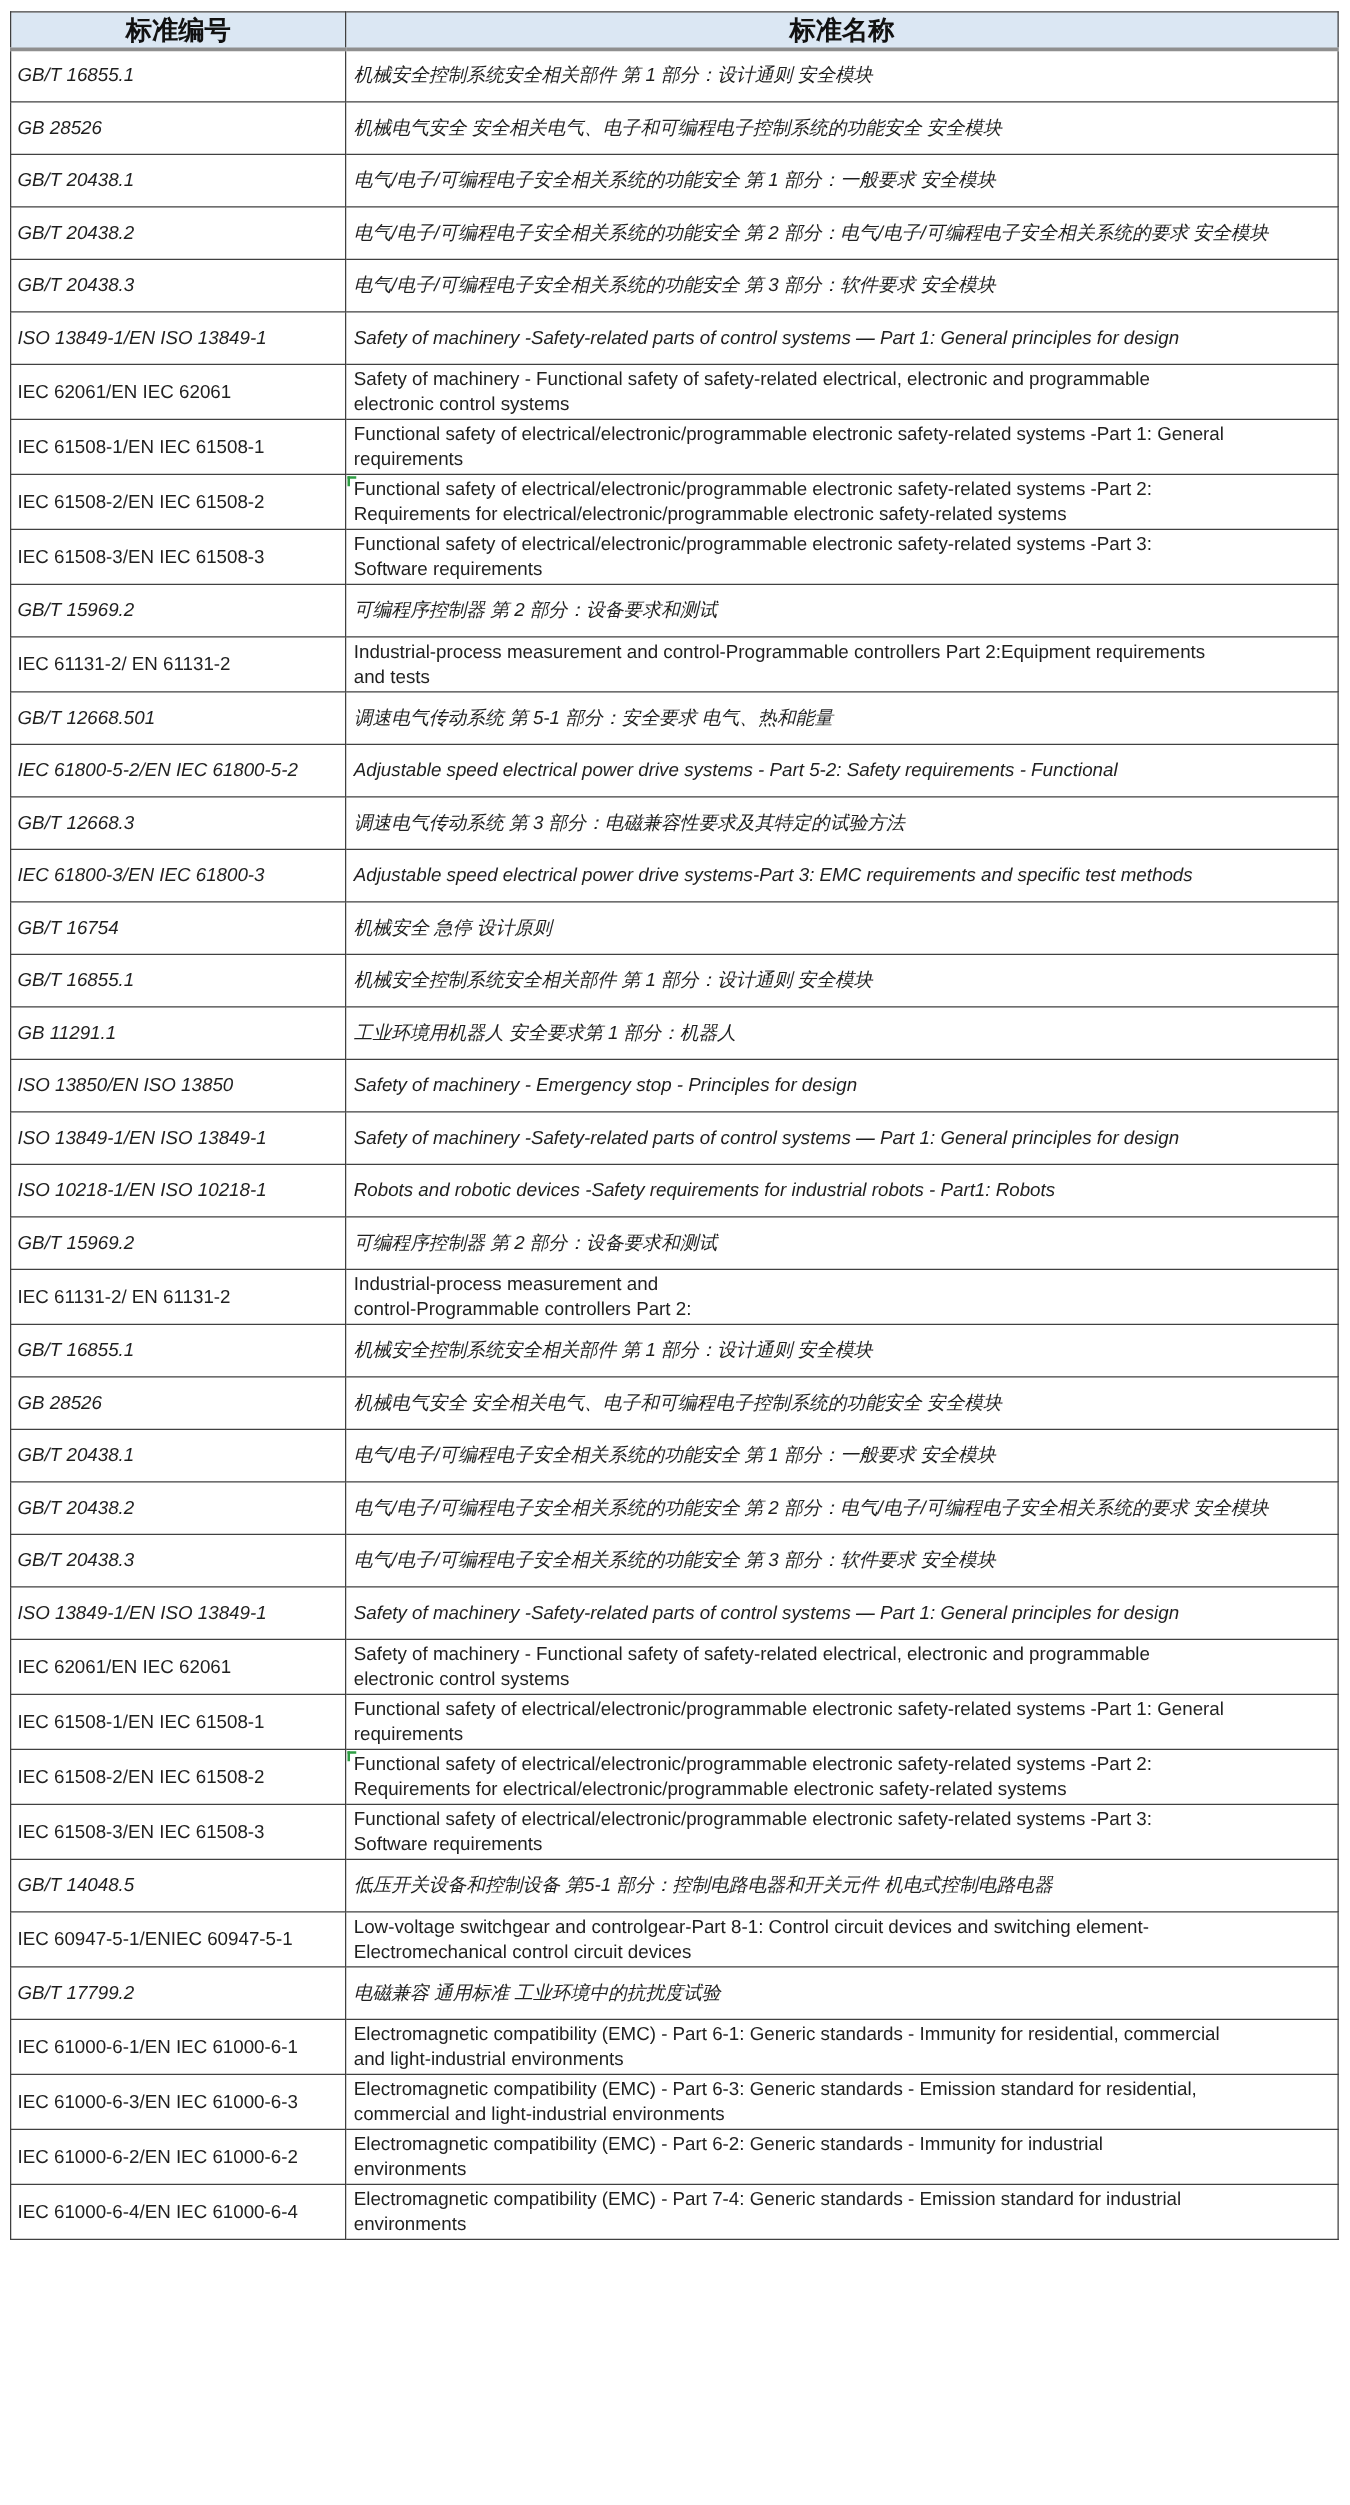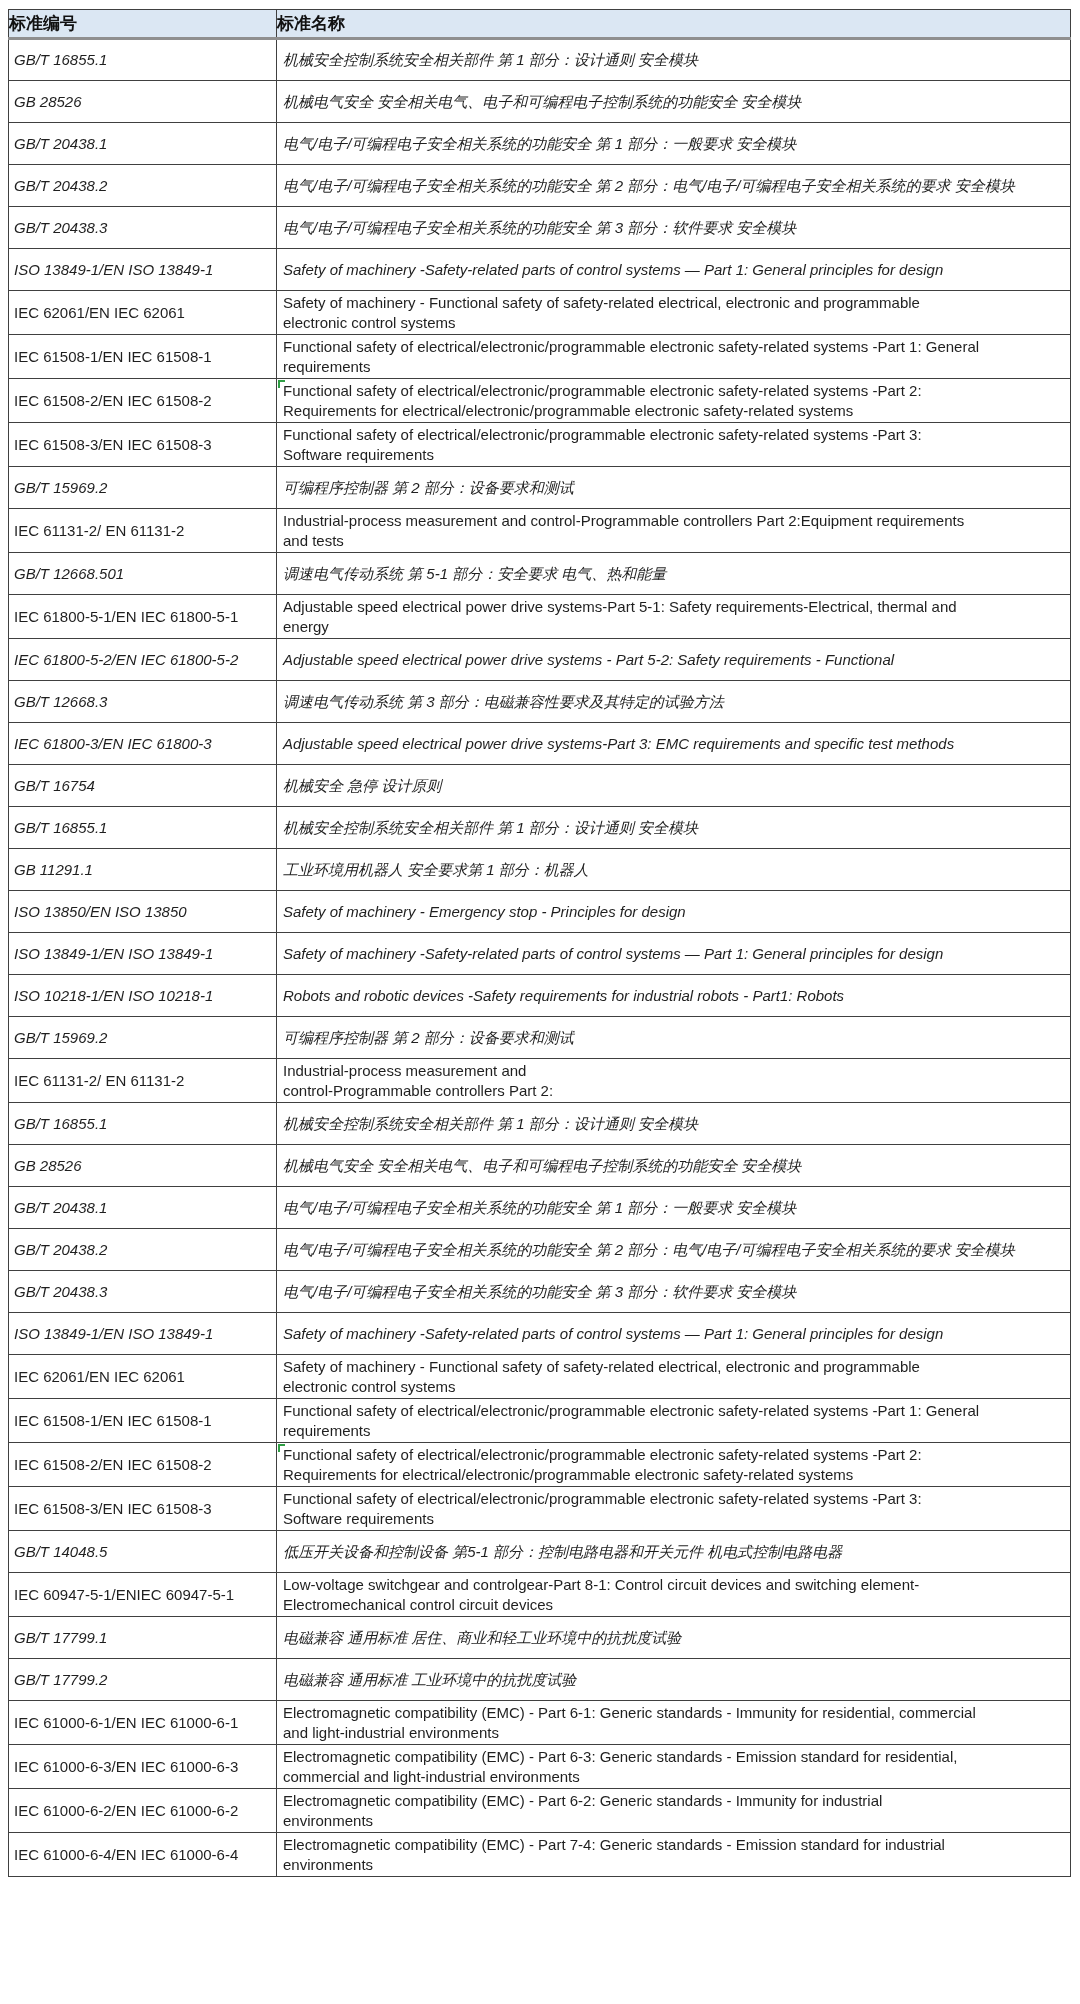--- a/index.html
+++ b/index.html
@@ -14,23 +14,23 @@
   table.std {
     border-collapse: collapse;
     table-layout: fixed;
     width: 1063px;
     margin: 9px 0 0 8px;
   }
   col.c1 { width: 268px; }
   th {
     background: #DBE7F3;
     font-weight: bold;
-    font-size: 17px;
+    font-size: 21px;
     height: 27px;
-    text-align: left;
+    text-align: center;
     vertical-align: middle;
     border: 1px solid #404040;
     border-bottom: 3px solid #8F8F8F;
     color: #111111;
     padding: 0;
   }
   td {
     border: 1px solid #404040;
     font-size: 15px;
     line-height: 20px;
@@ -118,25 +118,20 @@
       </tr>
       <tr class="d">
         <td class="code">IEC 61131-2/ EN 61131-2</td>
         <td class="name">Industrial-process measurement and control-Programmable controllers  Part 2:Equipment requirements
 and tests</td>
       </tr>
       <tr class="s">
         <td class="code">GB/T 12668.501</td>
         <td class="name">调速电气传动系统 第 5-1 部分：安全要求 电气、热和能量</td>
       </tr>
-      <tr class="d">
-        <td class="code">IEC 61800-5-1/EN IEC 61800-5-1</td>
-        <td class="name">Adjustable speed electrical power drive systems-Part 5-1: Safety requirements-Electrical, thermal and
-energy</td>
-      </tr>
       <tr class="s">
         <td class="code">IEC 61800-5-2/EN IEC 61800-5-2</td>
         <td class="name">Adjustable speed electrical power drive systems - Part 5-2: Safety requirements - Functional</td>
       </tr>
       <tr class="s">
         <td class="code">GB/T 12668.3</td>
         <td class="name">调速电气传动系统 第 3 部分：电磁兼容性要求及其特定的试验方法</td>
       </tr>
       <tr class="s">
         <td class="code">IEC 61800-3/EN IEC 61800-3</td>
@@ -220,24 +215,20 @@
 Software requirements</td>
       </tr>
       <tr class="s">
         <td class="code">GB/T 14048.5</td>
         <td class="name">低压开关设备和控制设备 第5-1 部分：控制电路电器和开关元件 机电式控制电路电器</td>
       </tr>
       <tr class="d">
         <td class="code">IEC 60947-5-1/ENIEC 60947-5-1</td>
         <td class="name">Low-voltage switchgear and controlgear-Part 8-1: Control circuit devices and switching element-
 Electromechanical control circuit devices</td>
-      </tr>
-      <tr class="s">
-        <td class="code">GB/T 17799.1</td>
-        <td class="name">电磁兼容 通用标准 居住、商业和轻工业环境中的抗扰度试验</td>
       </tr>
       <tr class="s">
         <td class="code">GB/T 17799.2</td>
         <td class="name">电磁兼容 通用标准 工业环境中的抗扰度试验</td>
       </tr>
       <tr class="d">
         <td class="code">IEC 61000-6-1/EN IEC 61000-6-1</td>
         <td class="name">Electromagnetic compatibility (EMC) - Part 6-1: Generic standards - Immunity for residential, commercial
 and light-industrial environments</td>
       </tr>

